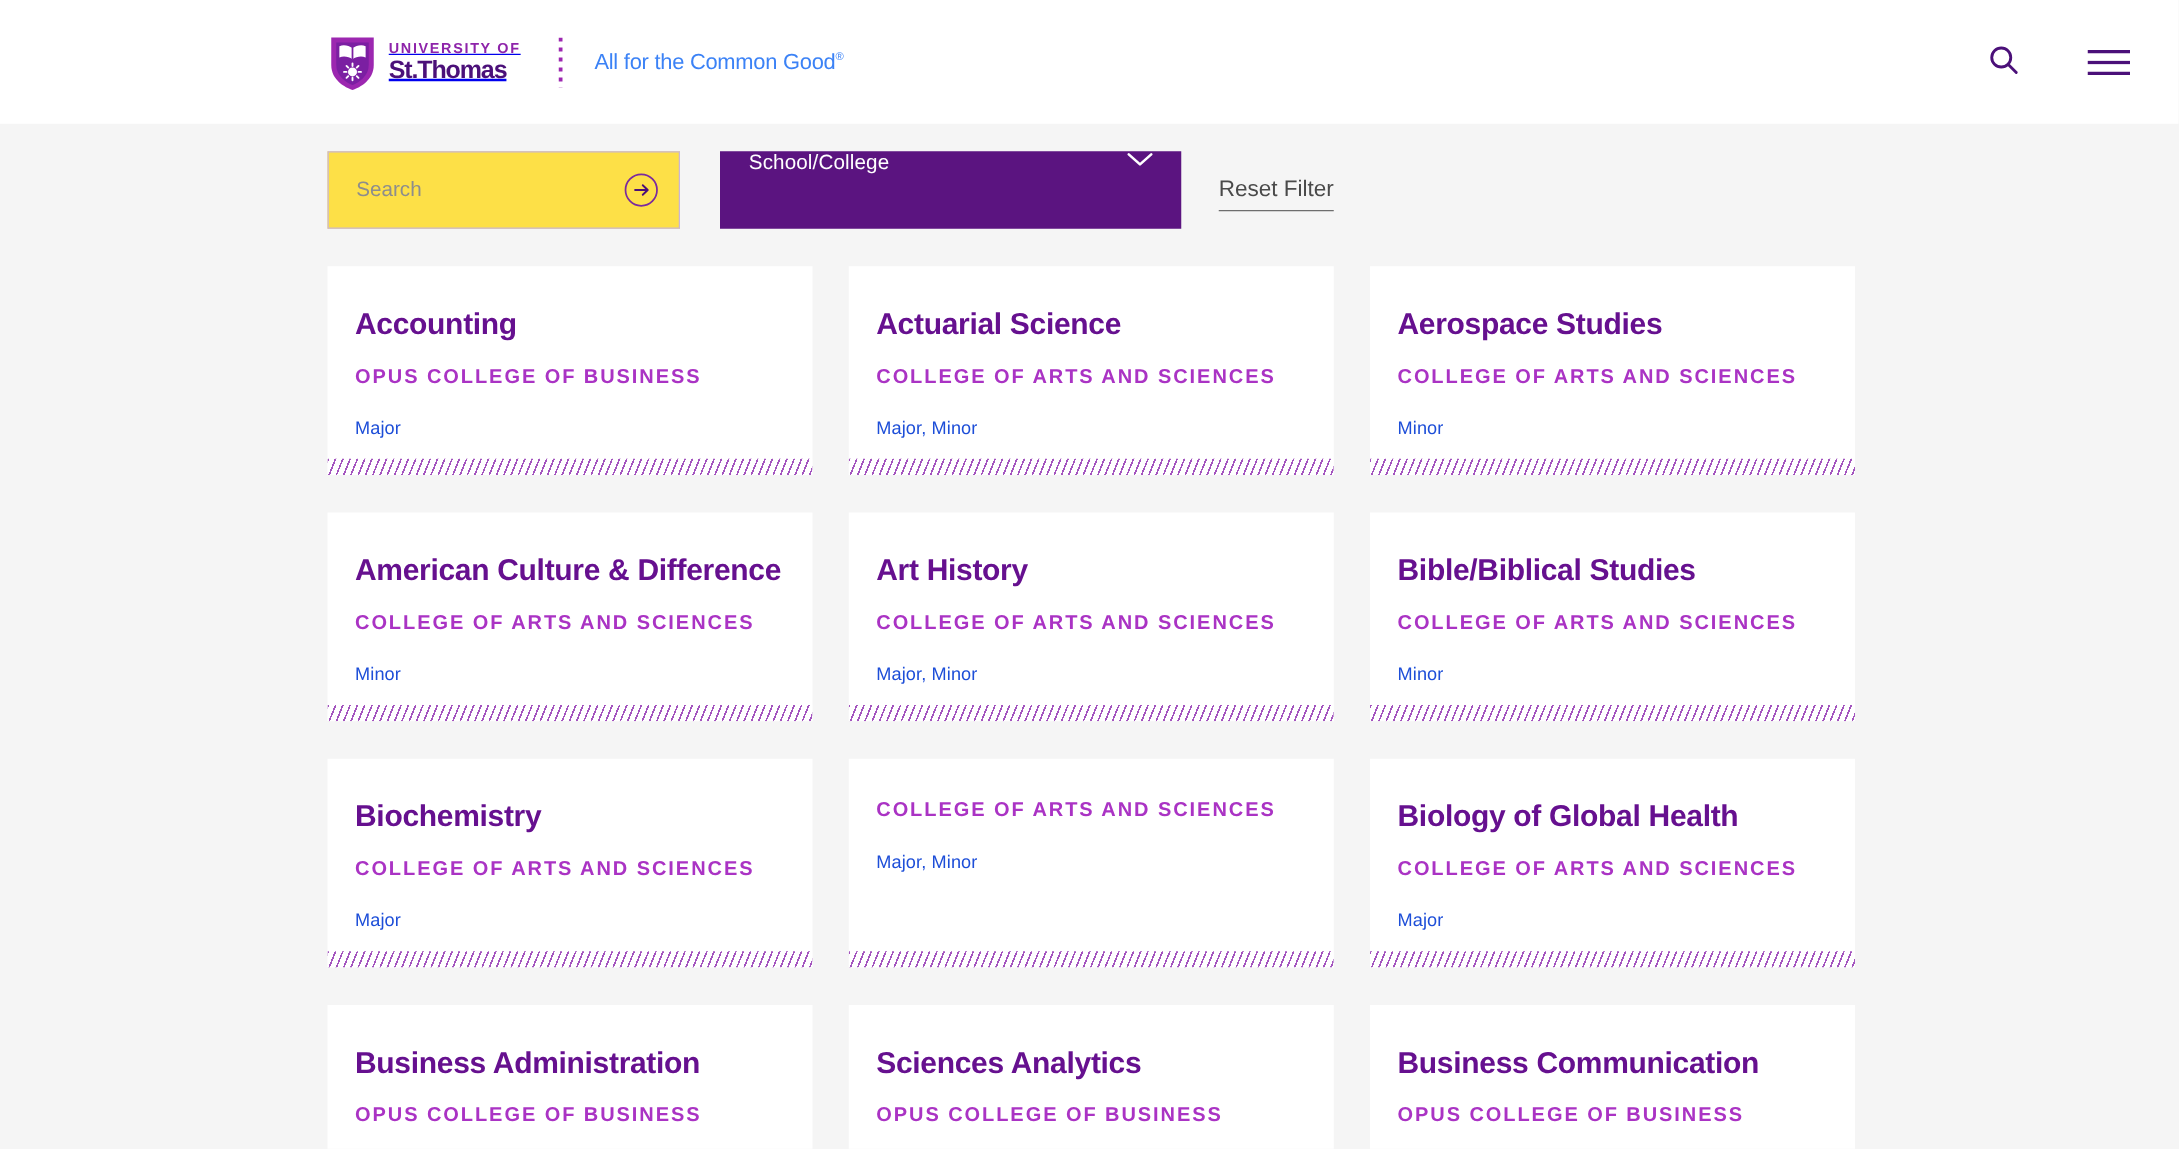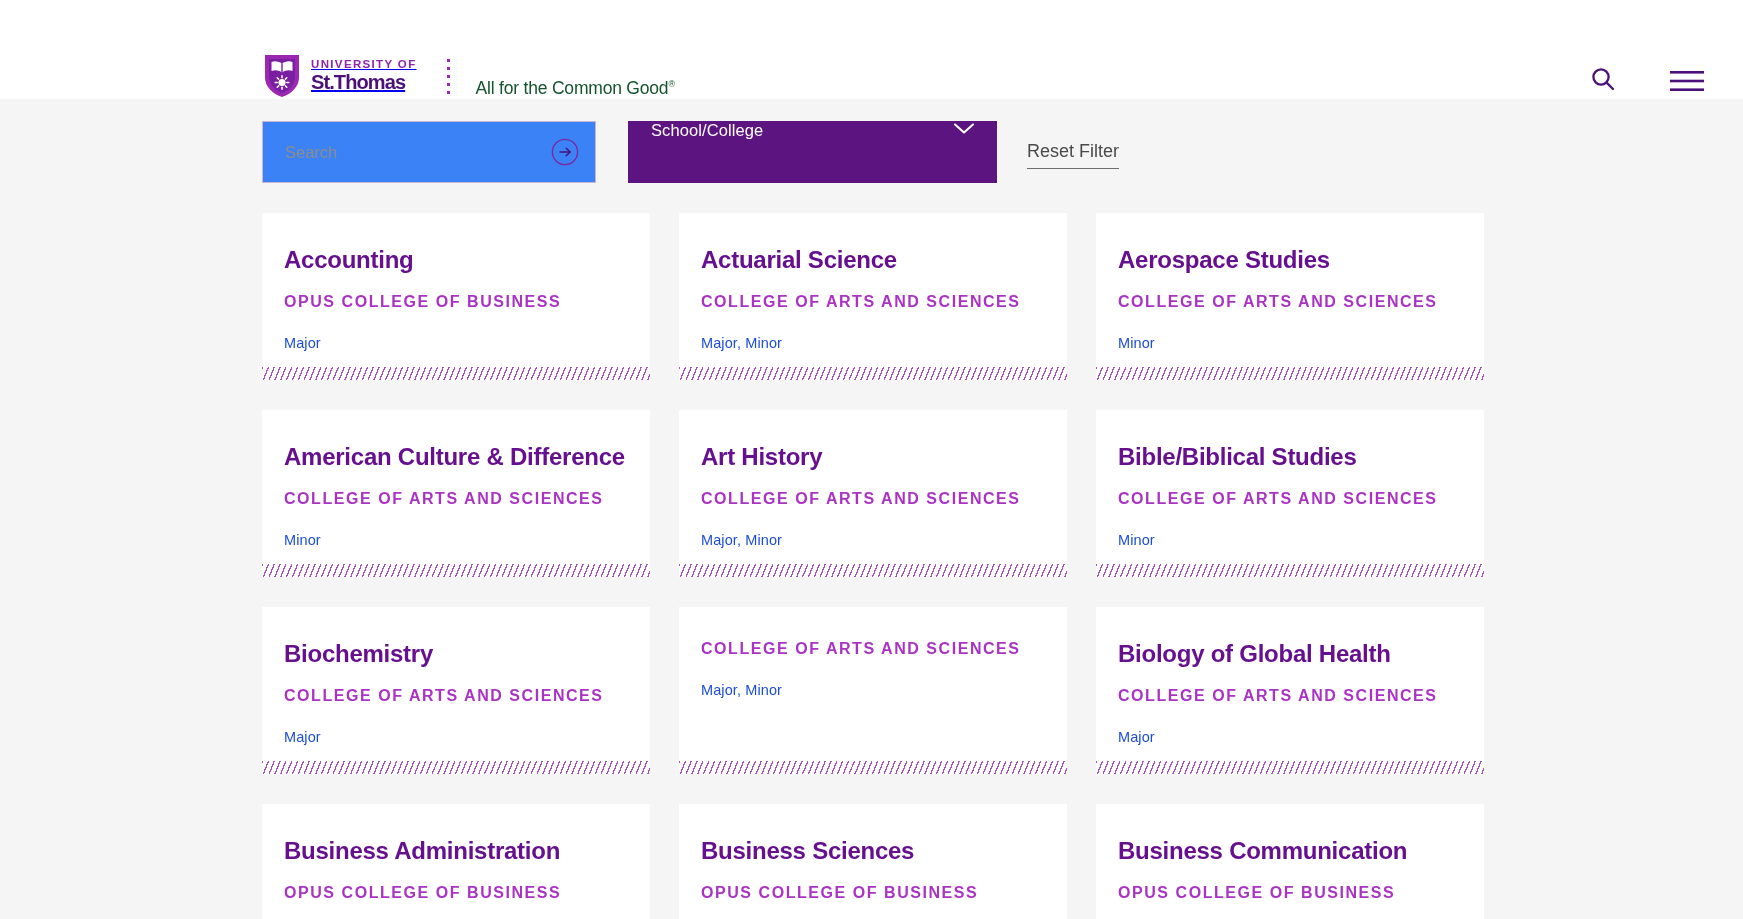--- a/index.html
+++ b/index.html
@@ -10,21 +10,21 @@
     overflow: hidden;
     background: #f5f5f5;
     font-family: "Liberation Sans", sans-serif;
   }
 
   
   .site-header {
     height: 99px;
     background: #ffffff;
     display: flex;
-    align-items: flex-end;
+    align-items: center;
     padding: 0 35px 0 262px;
     position: relative;
   }
 
   .brand-lockup {
     display: flex;
     align-items: center;
     gap: 0;
   }
 
@@ -56,21 +56,21 @@
     width: 3px;
     height: 40px;
     margin: 0 26px 0 30px;
     background-image: linear-gradient(#9c27b0 3px, transparent 3px);
     background-size: 3px 8px;
     flex: 0 0 auto;
   }
 
   .tagline {
     font-size: 17.5px;
-    color: #14532d;
+    color: #3b82f6;
     letter-spacing: -0.2px;
     white-space: nowrap;
   }
   .tagline sup { font-size: 9px; vertical-align: super; }
 
   .header-actions {
     margin-left: auto;
     display: flex;
     align-items: center;
     gap: 46px;
@@ -89,23 +89,23 @@
   
   .filter-bar {
     padding: 22px 0 0 262px;
     display: flex;
     align-items: flex-start;
     gap: 0;
   }
 
   .search-wrap {
     position: relative;
-    width: 334px;
+    width: 282px;
     height: 62px;
-    background: #3b82f6;
+    background: #fde047;
     border: 1px solid #c9b6d6;
     display: flex;
     align-items: center;
   }
   .search-input {
     flex: 1;
     height: 100%;
     border: 0;
     outline: 0;
     background: transparent;
@@ -356,21 +356,21 @@
       <div class="card-school">College of Arts and Sciences</div>
       <div class="card-degree">Major</div>
       <div class="card-hatch"></div>
     </article>
     <article class="program-card">
       <h2 class="card-title">Business Administration</h2>
       <div class="card-school">Opus College of Business</div>
       <div class="card-degree"></div>
     </article>
     <article class="program-card">
-      <h2 class="card-title">Business Sciences</h2>
+      <h2 class="card-title">Sciences Analytics</h2>
       <div class="card-school">Opus College of Business</div>
       <div class="card-degree"></div>
     </article>
     <article class="program-card">
       <h2 class="card-title">Business Communication</h2>
       <div class="card-school">Opus College of Business</div>
       <div class="card-degree"></div>
     </article>
   </main>
 

